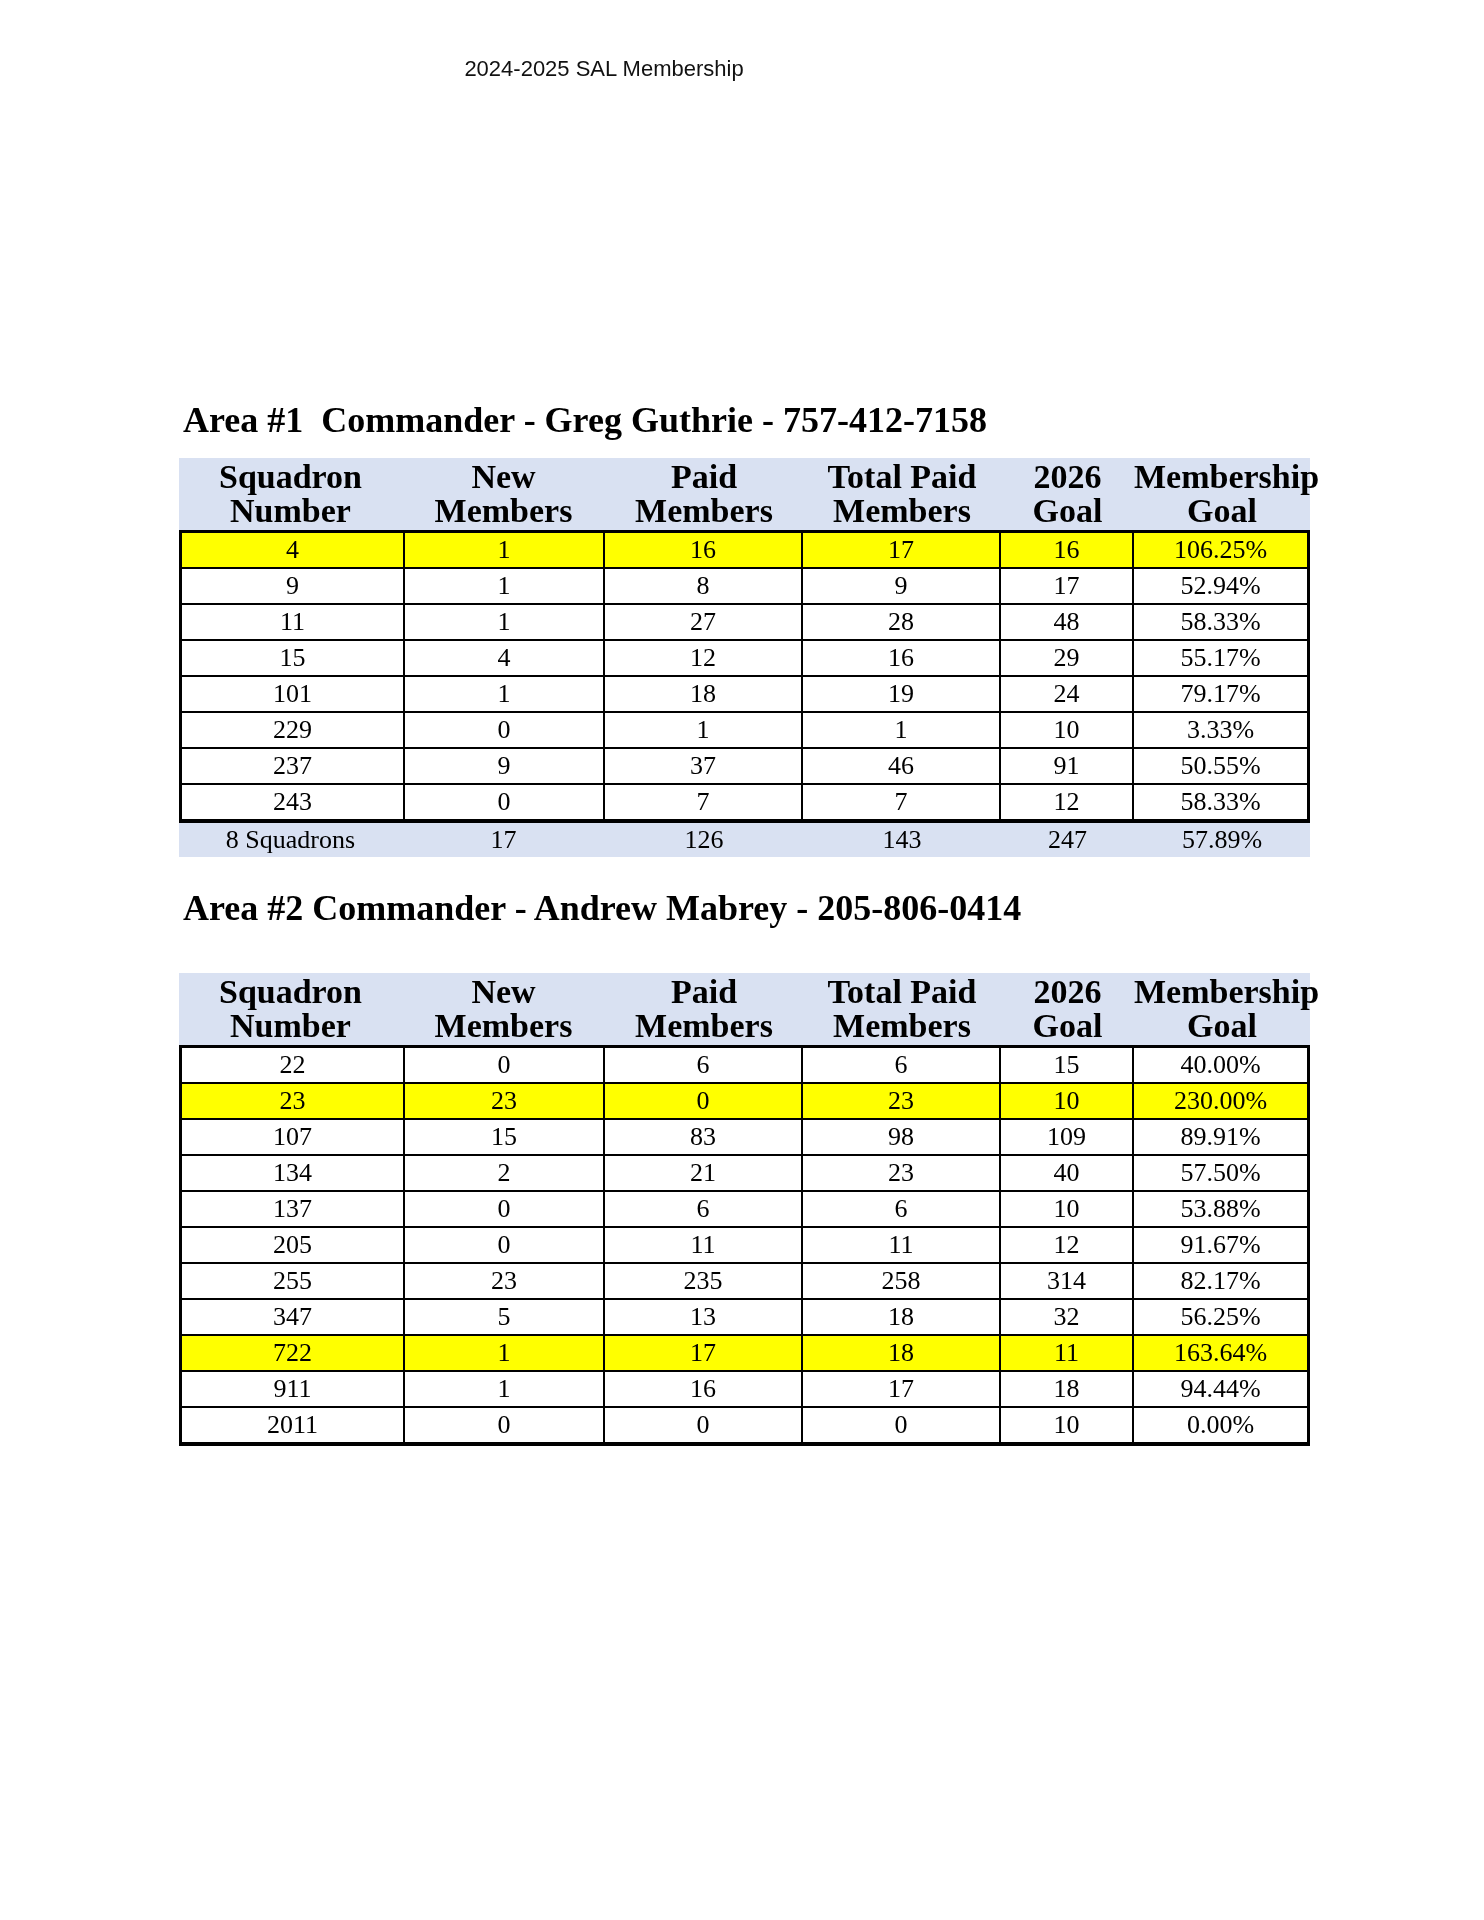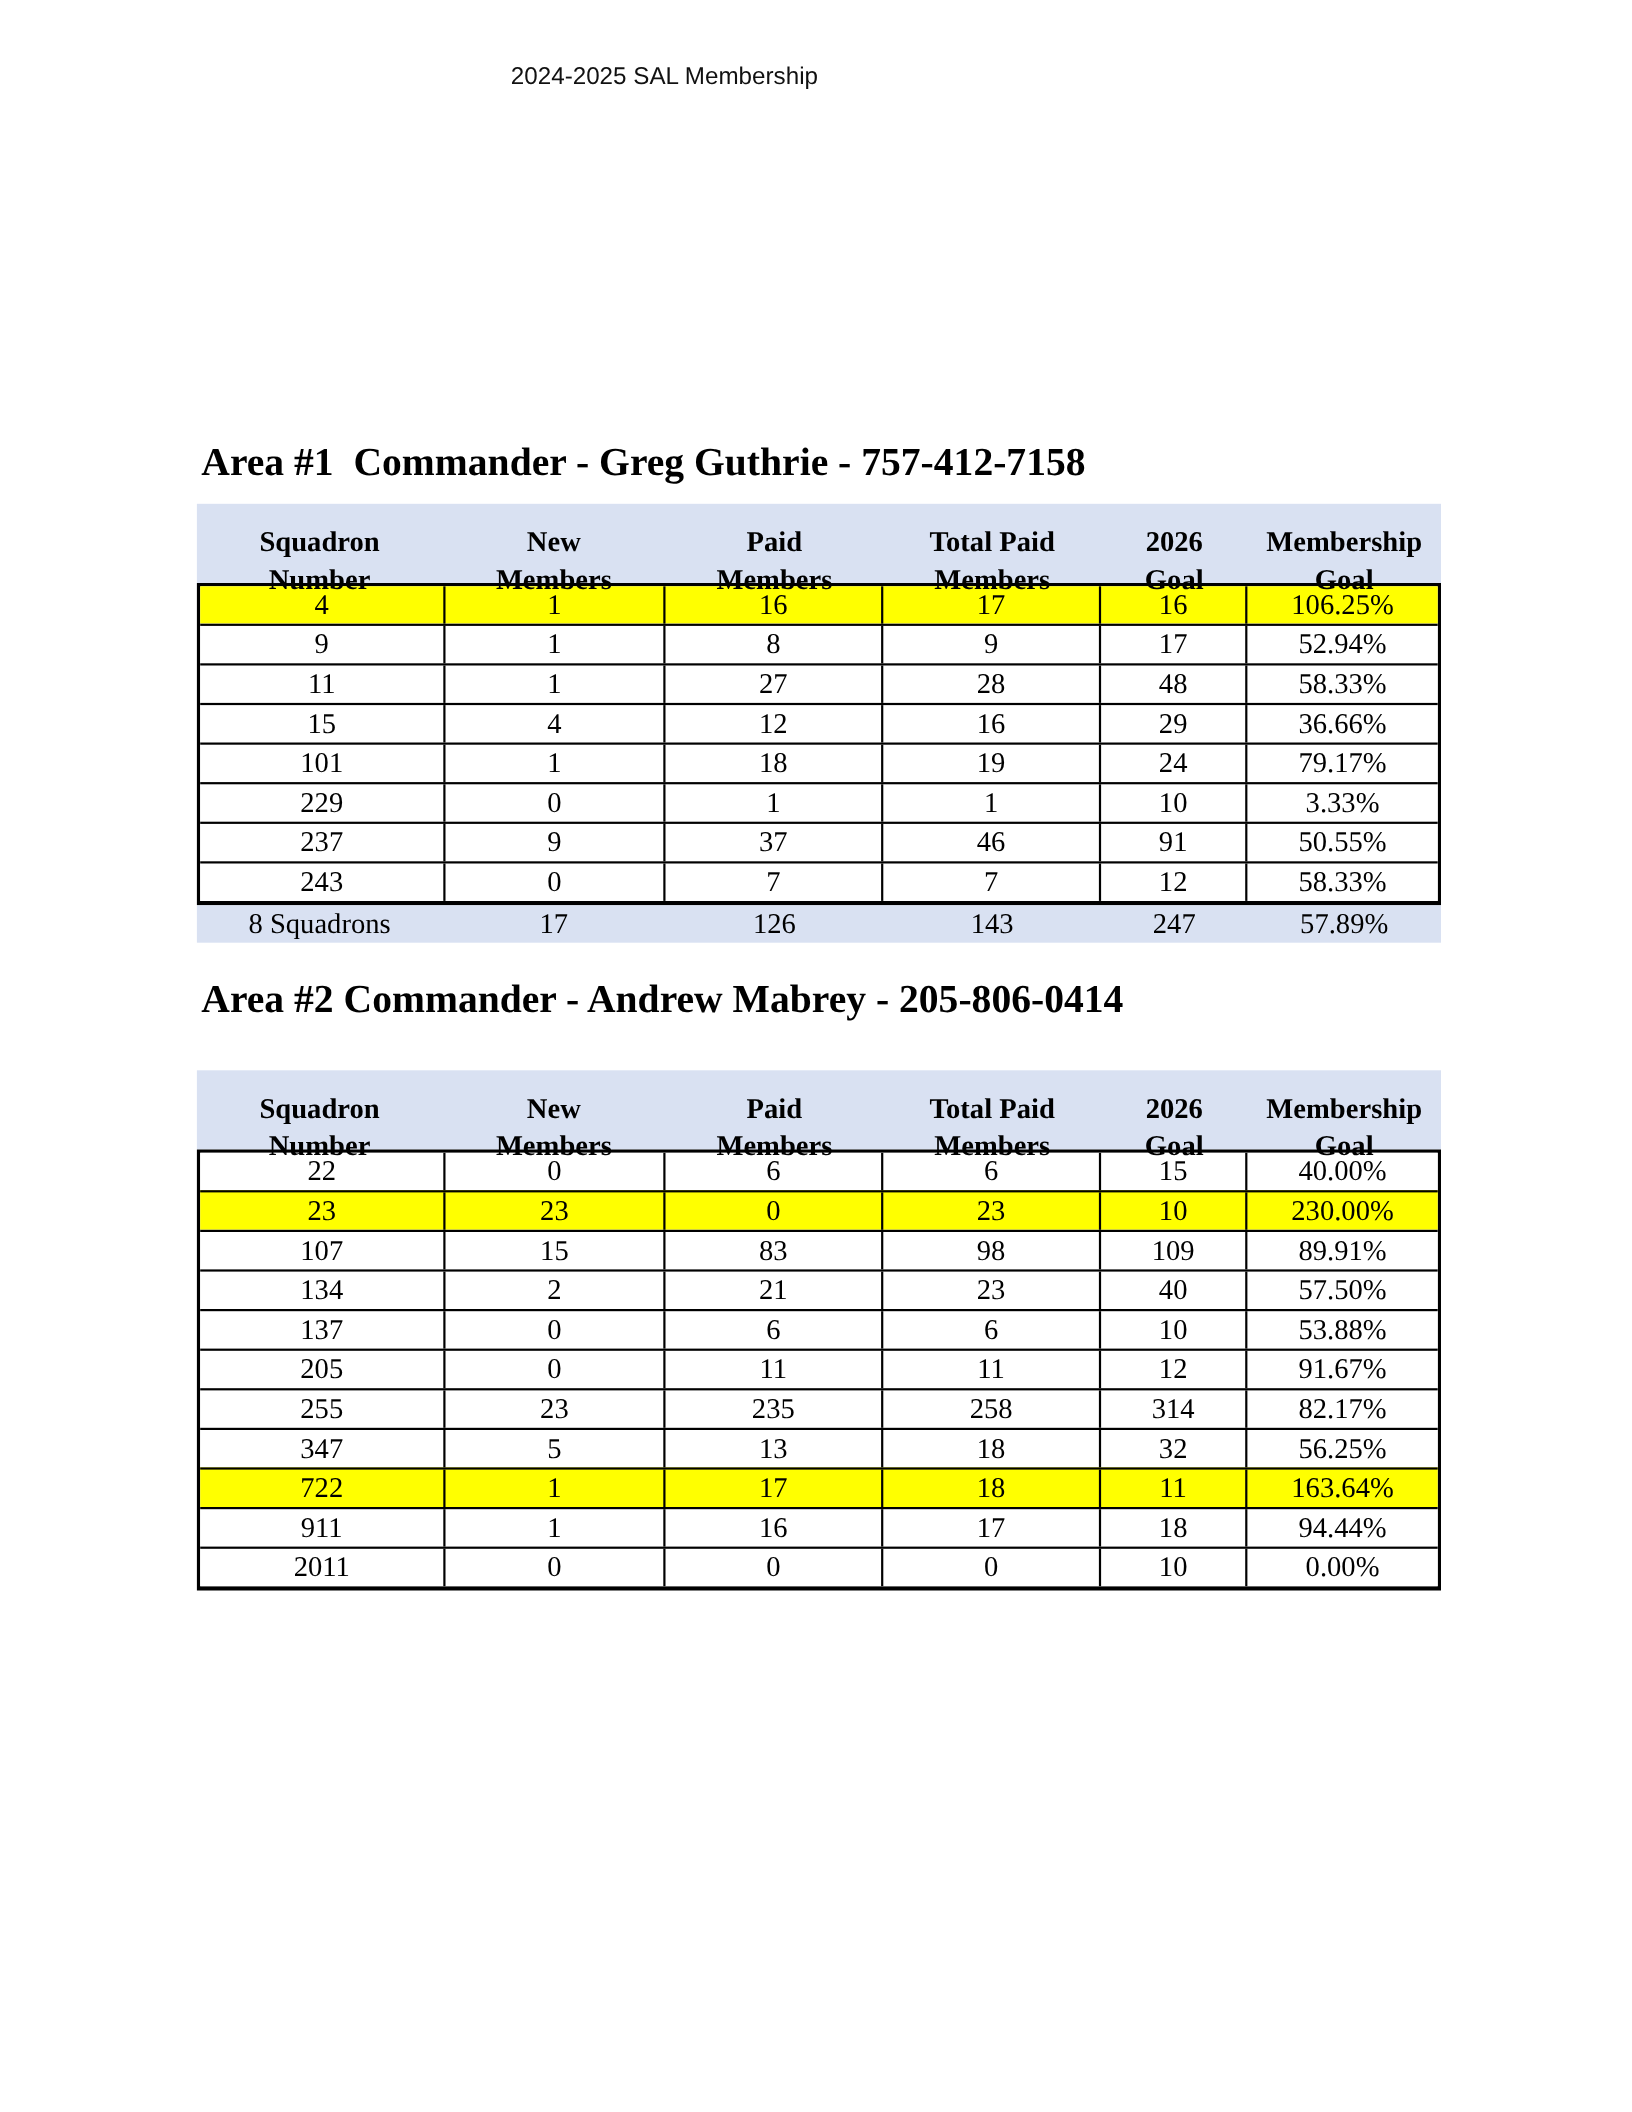--- a/index.html
+++ b/index.html
@@ -43,25 +43,24 @@
       font-family: "Liberation Serif", "DejaVu Serif", serif;
     }
     .hdr {
       display: grid;
       grid-template-columns: 223px 203px 198px 198px 133px 176px;
       background: #d9e1f2;
       height: 72px;
     }
     .hdr .hc {
       font-weight: bold;
-      font-size: 26px;
+      font-size: 34px;
       line-height: 34px;
       text-align: center;
       padding-top: 2px;
-      margin-top: 16px;
     }
     .body-rows {
       border: 3px solid #000;
       border-bottom-width: 4px;
     }
     .row {
       display: grid;
       grid-template-columns: 221px 200px 198px 198px 133px 175px;
       height: 34px;
       border-top: 2px solid #000;
@@ -137,21 +136,21 @@
         <div class="c">28</div>
         <div class="c">48</div>
         <div class="c">58.33%</div>
       </div>
       <div class="row">
         <div class="c">15</div>
         <div class="c">4</div>
         <div class="c">12</div>
         <div class="c">16</div>
         <div class="c">29</div>
-        <div class="c">36.66%</div>
+        <div class="c">55.17%</div>
       </div>
       <div class="row">
         <div class="c">101</div>
         <div class="c">1</div>
         <div class="c">18</div>
         <div class="c">19</div>
         <div class="c">24</div>
         <div class="c">79.17%</div>
       </div>
       <div class="row">

